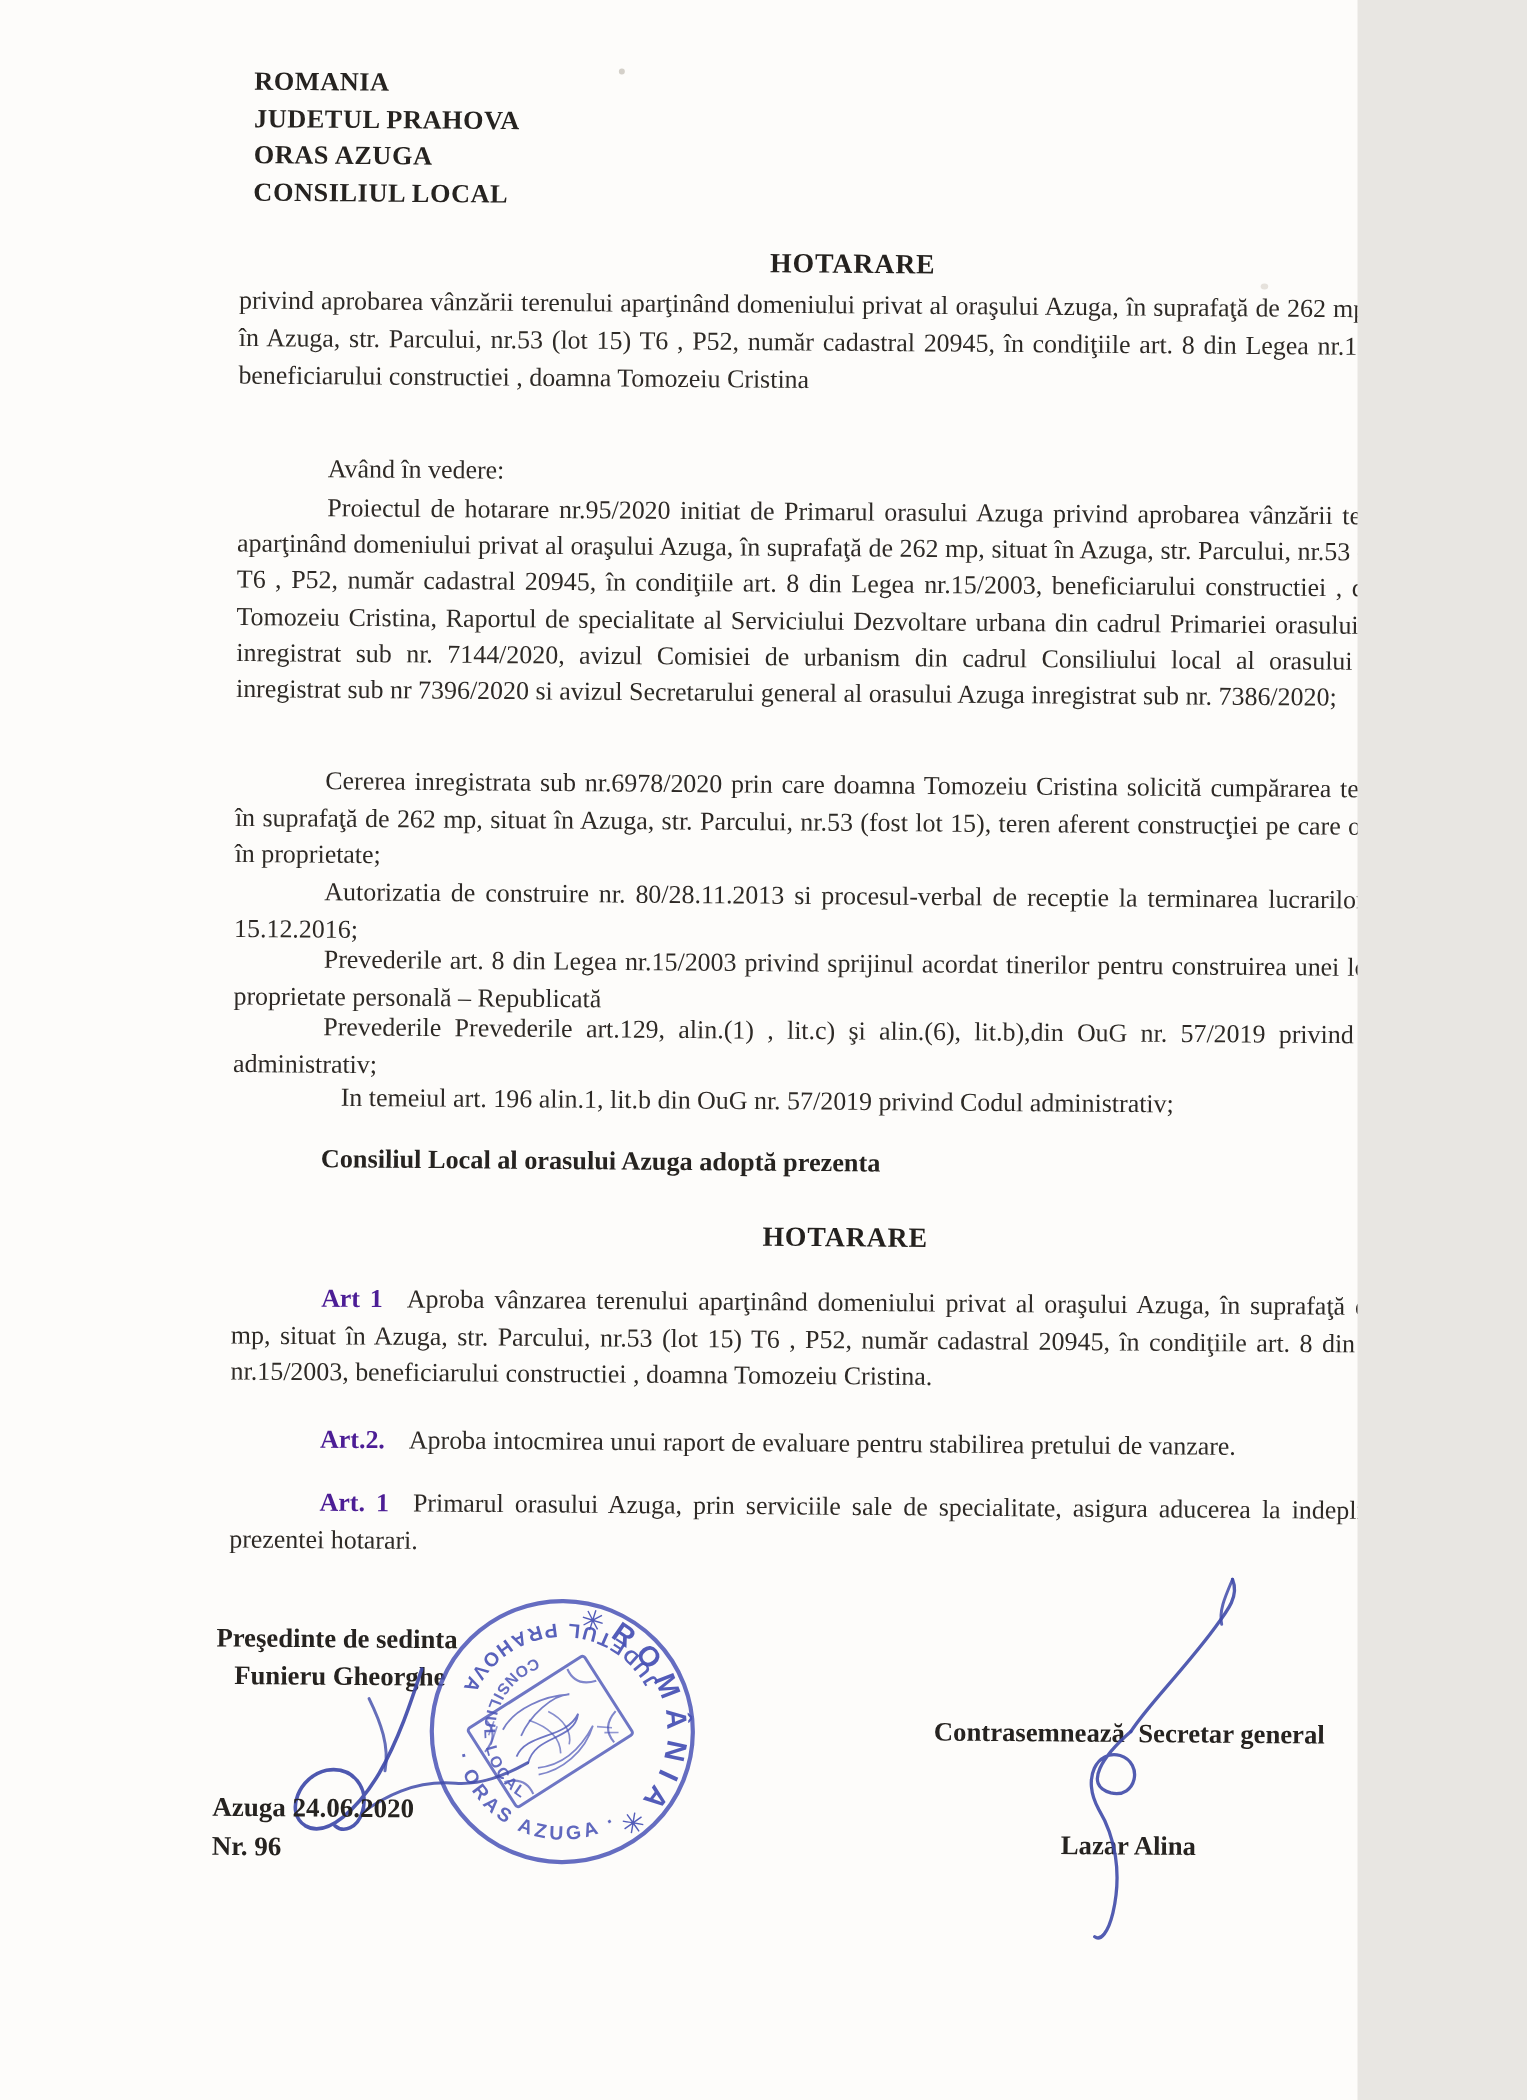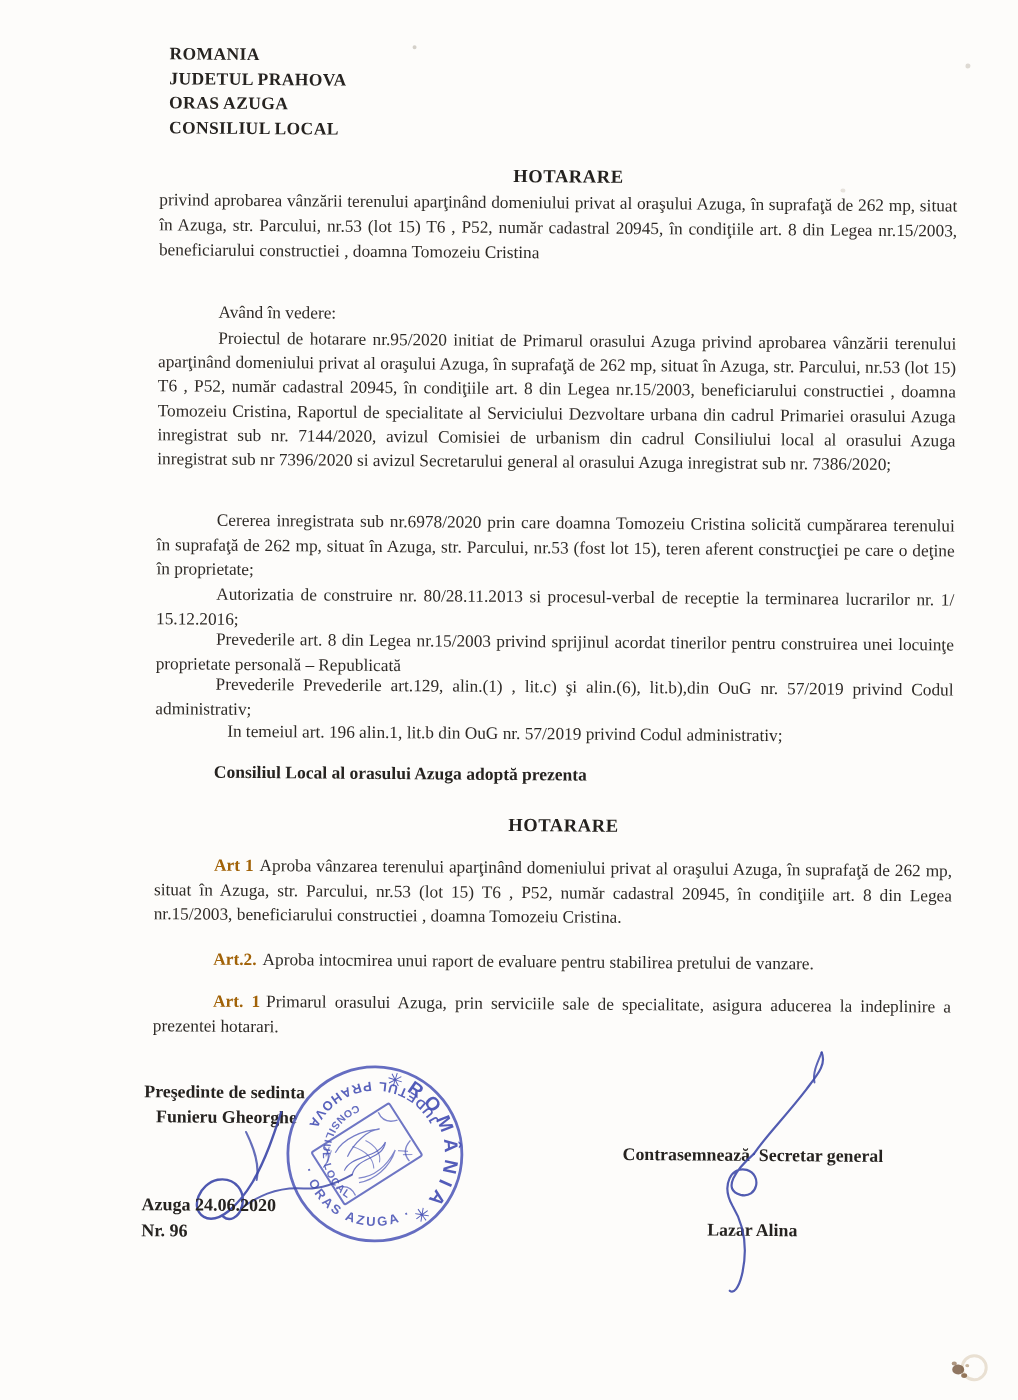--- a/index.html
+++ b/index.html
@@ -1,18 +1,18 @@
 <!DOCTYPE html>
 <html><head>
 <meta charset="utf-8">
 <style>
   html,body{margin:0;padding:0;background:#e8e6e2;}
   .sheet{
     position:relative;
-    width:1018px;height:1400px;
+    width:905px;height:1400px;
     background:#fdfcfa;
     overflow:hidden;
     font-family:"Liberation Serif","DejaVu Serif",serif;
     color:#2e2a26;
   }
   .tilt{
     position:absolute;inset:0;
     transform:rotate(0.45deg);
     transform-origin:50% 45%;
   }
@@ -40,21 +40,21 @@
   .r3{top:585px;text-indent:60px;}
   .r4{top:630px;text-indent:60px;}
   .r5{top:675px;text-indent:60px;}
   .r6{top:722px;text-indent:72px;text-align:left;}
   .adoption{
     left:215px;top:764px;font-weight:bold;font-size:17.5px;color:#262320;
   }
   .art1{top:856px;text-indent:60px;}
   .art2{top:950px;text-indent:60px;text-align:left;}
   .art3{top:992px;text-indent:60px;}
-  .art-label{font-weight:bold;color:#a16207;margin-right:6px;}
+  .art-label{font-weight:bold;color:#4c1d95;margin-right:16px;}
   .sig-president{left:148px;top:1082px;font-weight:bold;font-size:17.8px;color:#262320;line-height:25px;}
   .sig-president .name{margin-left:12px;}
   .sig-countersign{left:602px;top:1091px;width:310px;text-align:center;
     font-weight:bold;font-size:17.8px;color:#262320;line-height:25px;white-space:pre-wrap;}
   .issued{left:146px;top:1194px;font-weight:bold;font-size:18px;color:#262320;line-height:26px;}
   .stamp-svg{left:284px;top:1060px;}
   .stamp-svg text{font-family:"Liberation Sans","DejaVu Sans",sans-serif;font-weight:bold;fill:#4a54b6;}
   .ring-top-text{font-size:13px;letter-spacing:2.5px;opacity:.92;}
   .ring-bottom-text{font-size:13px;letter-spacing:2.5px;opacity:.88;}
   .ring-inner-text{font-size:10.5px;letter-spacing:1.5px;opacity:.85;}

